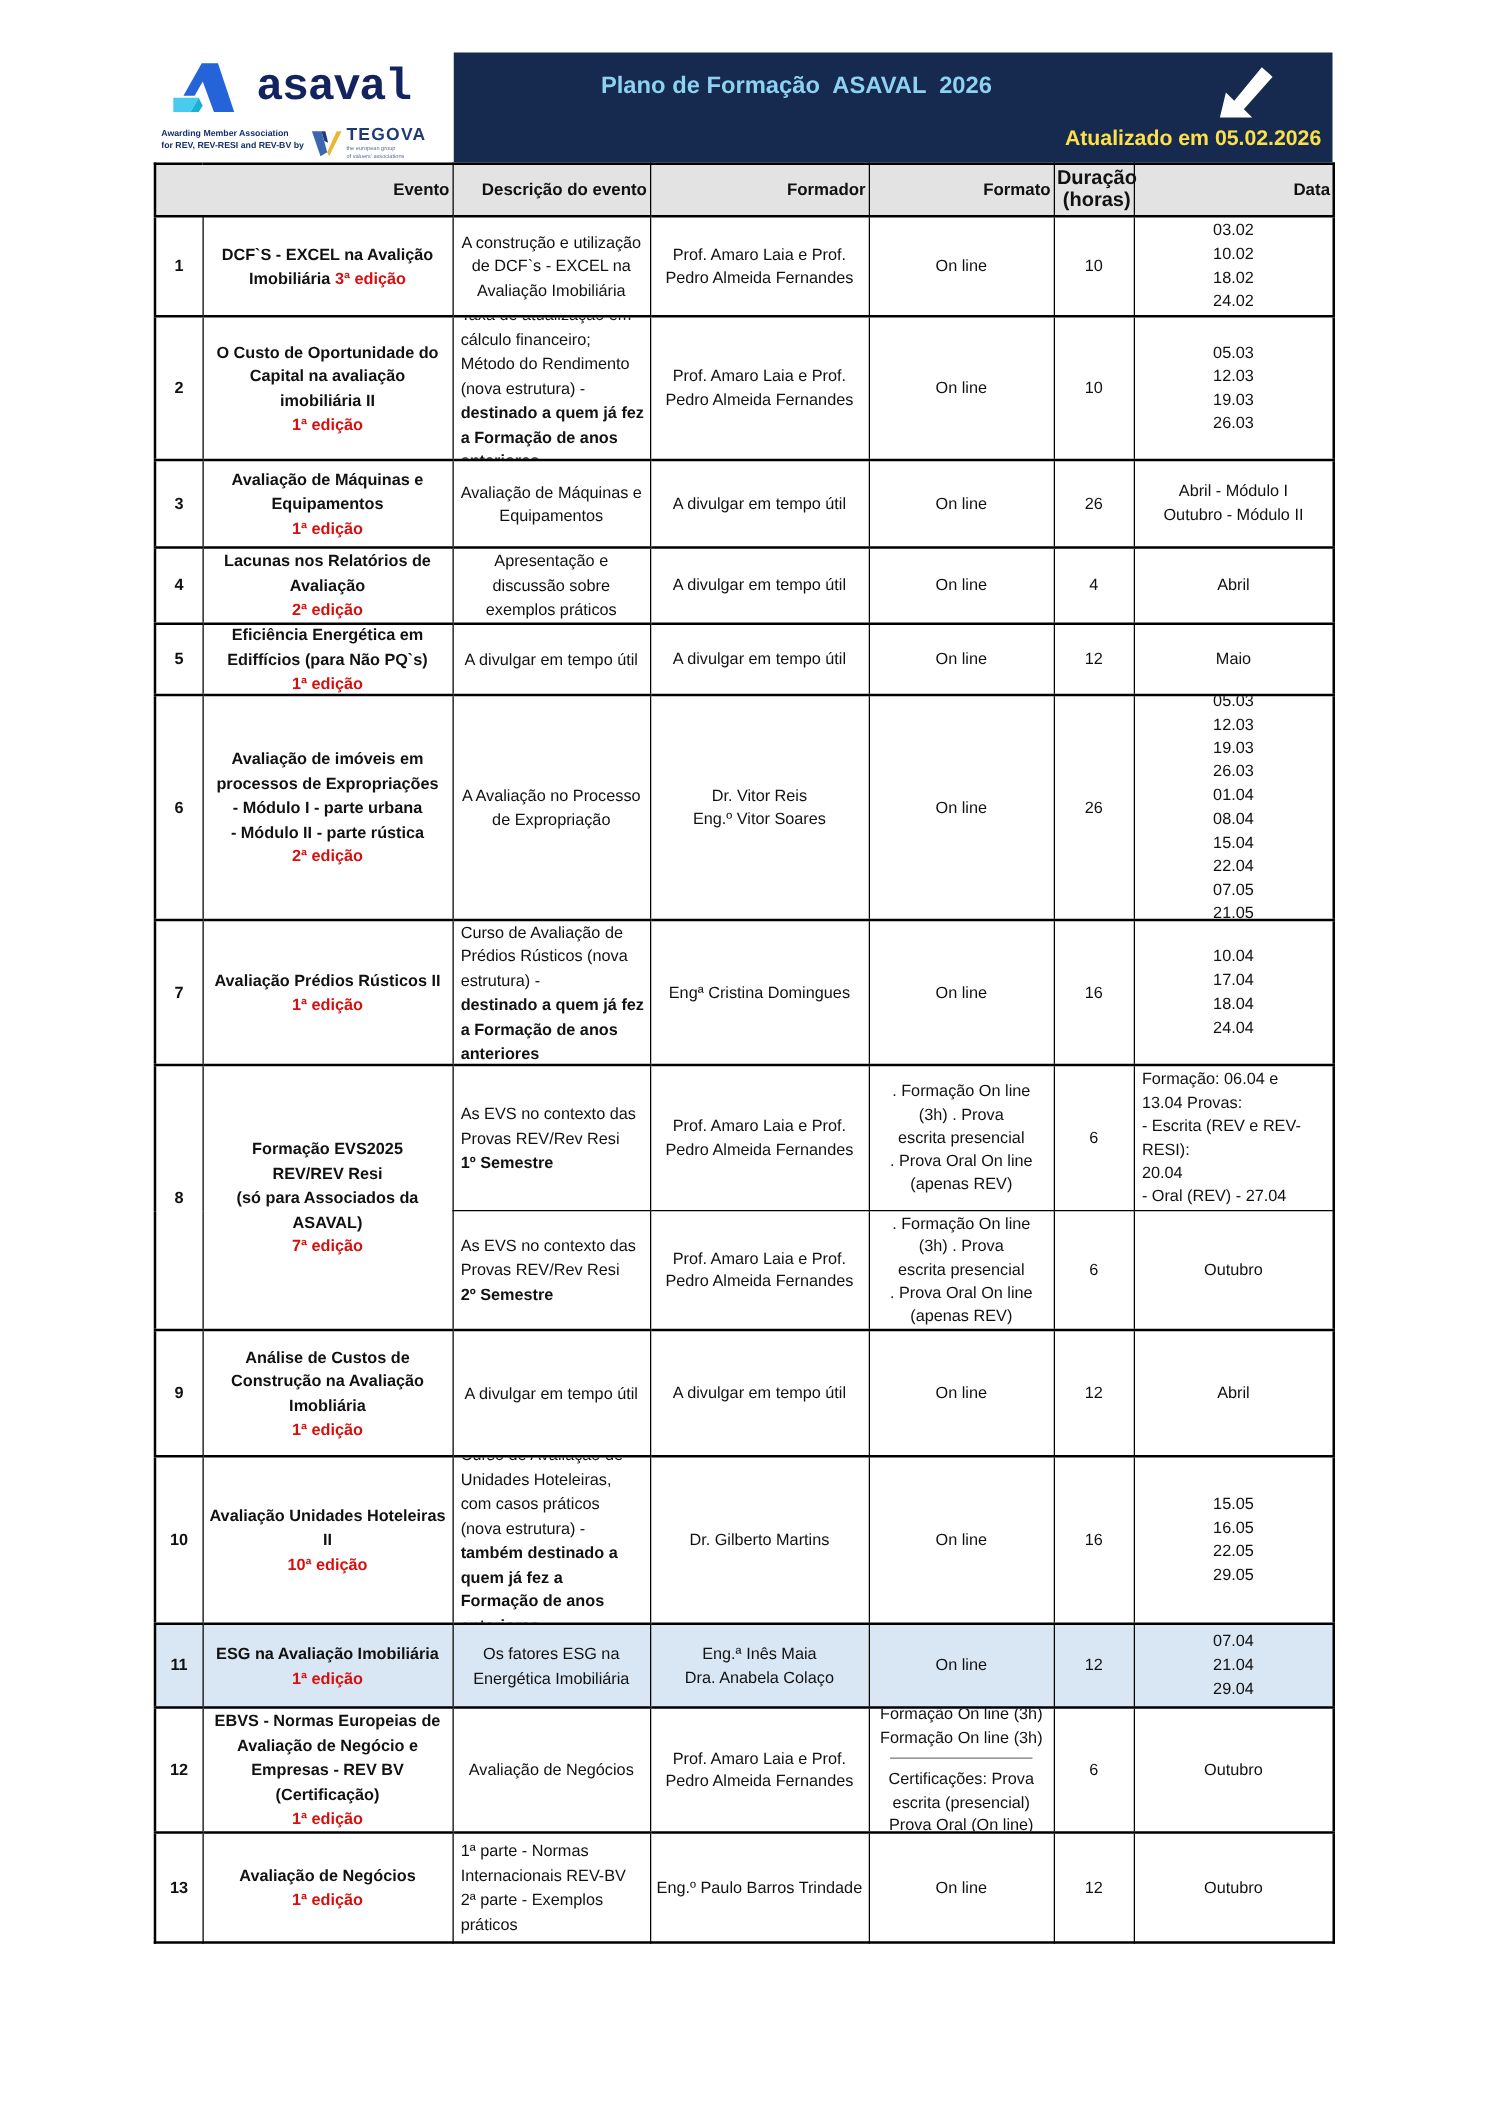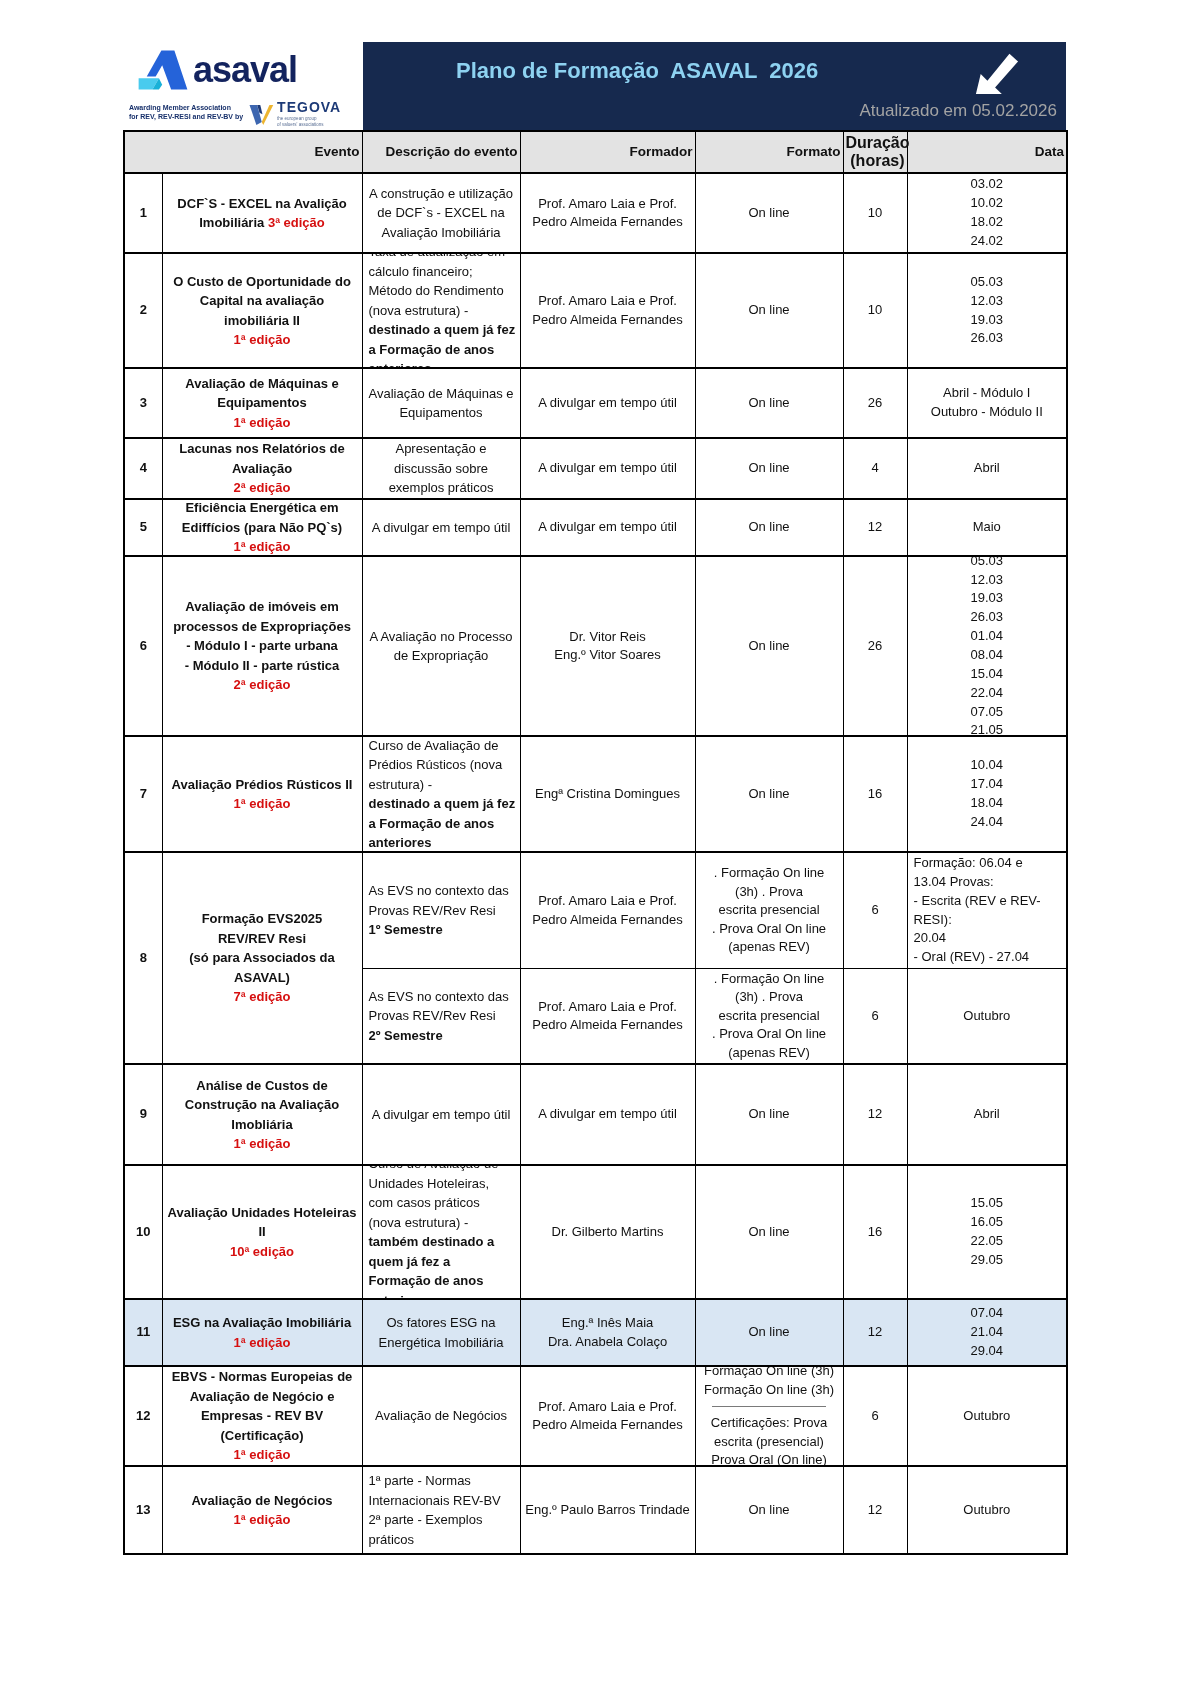--- a/index.html
+++ b/index.html
@@ -1,31 +1,31 @@
 <!DOCTYPE html>
 <html><head>
 <meta charset="utf-8">
 <style>
   html,body{margin:0;padding:0;background:#fff;}
   .page{position:relative;width:1191px;height:1684px;background:#fff;overflow:hidden;
         font-family:"Liberation Sans", sans-serif;color:#111;}
   
   .banner{position:absolute;left:123px;top:42px;width:943px;height:88px;display:flex;}
   .logo-area{width:240px;height:88px;background:#fff;position:relative;display:flex;flex-direction:column;justify-content:flex-start;}
-  .logo-top{display:flex;align-items:center;gap:4px;height:56px;padding-left:14px;}
+  .logo-top{display:flex;align-items:center;gap:16px;height:56px;padding-left:14px;font-family:Liberation Mono, monospace;}
   .wordmark{font-size:36px;font-weight:700;color:#13235e;letter-spacing:-1px;line-height:1;}
   .logo-bottom{display:flex;align-items:flex-start;gap:5px;padding-left:6px;margin-top:2px;}
   .tagline{font-size:7px;font-weight:700;color:#17306b;white-space:pre-line;line-height:1.25;margin-top:4px;}
   .tegova{display:flex;align-items:flex-end;gap:3px;}
   .tegova-name{font-size:14px;font-weight:700;color:#1d3a77;letter-spacing:1px;line-height:1;}
   .tegova-sub{font-size:4.5px;color:#5a6f94;white-space:pre-line;line-height:1.3;margin-top:2px;}
   .title-box{flex:1;background:#16294e;position:relative;}
   .main-title{position:absolute;top:16px;left:0;width:78%;text-align:center;
-              color:#8ed2f1;font-size:22px;font-weight:700;white-space:pre;}
-  .updated{position:absolute;right:9px;bottom:9px;color:#a3a3a3;font-size:17px;font-weight:400;white-space:pre;}
+              color:#8ed2f1;font-size:19px;font-weight:700;white-space:pre;}
+  .updated{position:absolute;right:9px;bottom:9px;color:#fde047;font-size:17px;font-weight:700;white-space:pre;}
   .arrow{position:absolute;right:46px;top:8px;width:46px;height:46px;}
   
   table.plan{border-collapse:collapse;position:absolute;left:123px;top:130px;width:943px;
              table-layout:fixed;border:2.5px solid #000;}
   col.c-num{width:38px}col.c-ev{width:200px}col.c-desc{width:158px}
   col.c-form{width:175px}col.c-fmt{width:148px}col.c-dur{width:64px}col.c-data{width:160px}
   th{background:#e3e3e3;border:1px solid #000;font-size:13.5px;font-weight:700;
      text-align:right;height:38px;padding:1px 2px;white-space:pre-line;line-height:1.15;border-bottom:2.5px solid #000;}
   th.dur-h{font-size:16px;}
   td{border:1px solid #000;padding:0;vertical-align:middle;font-size:13px;}

